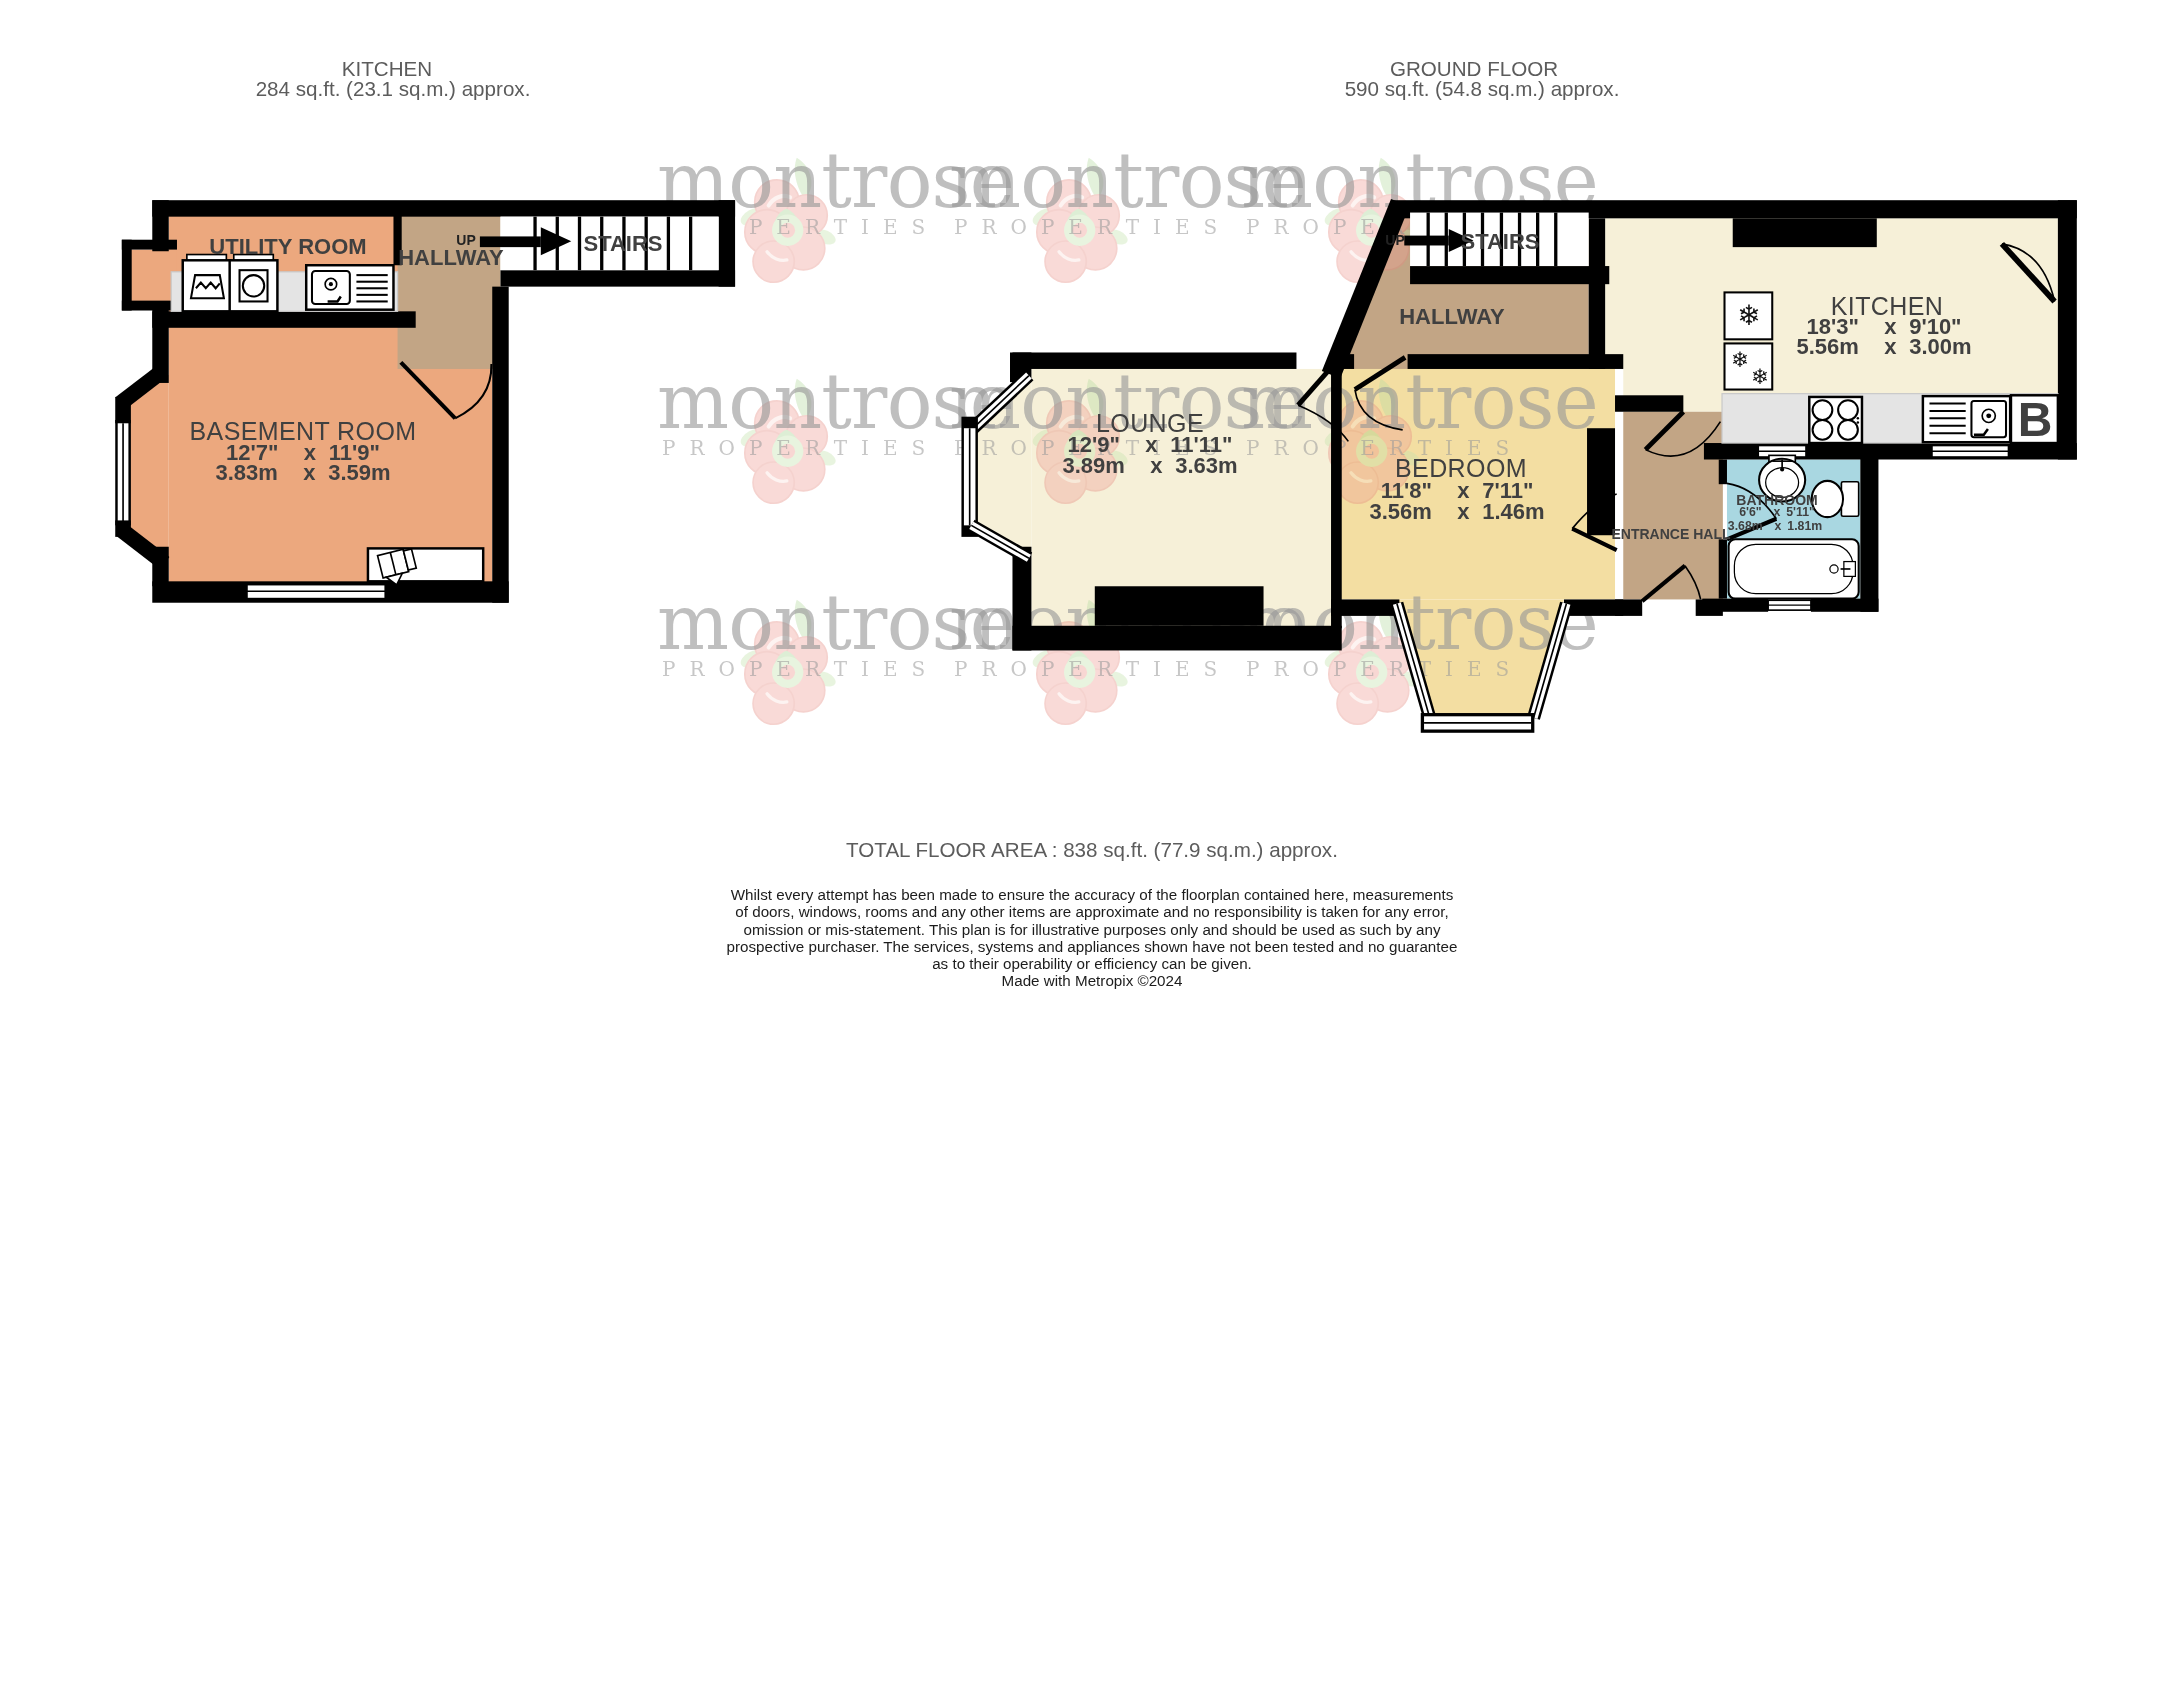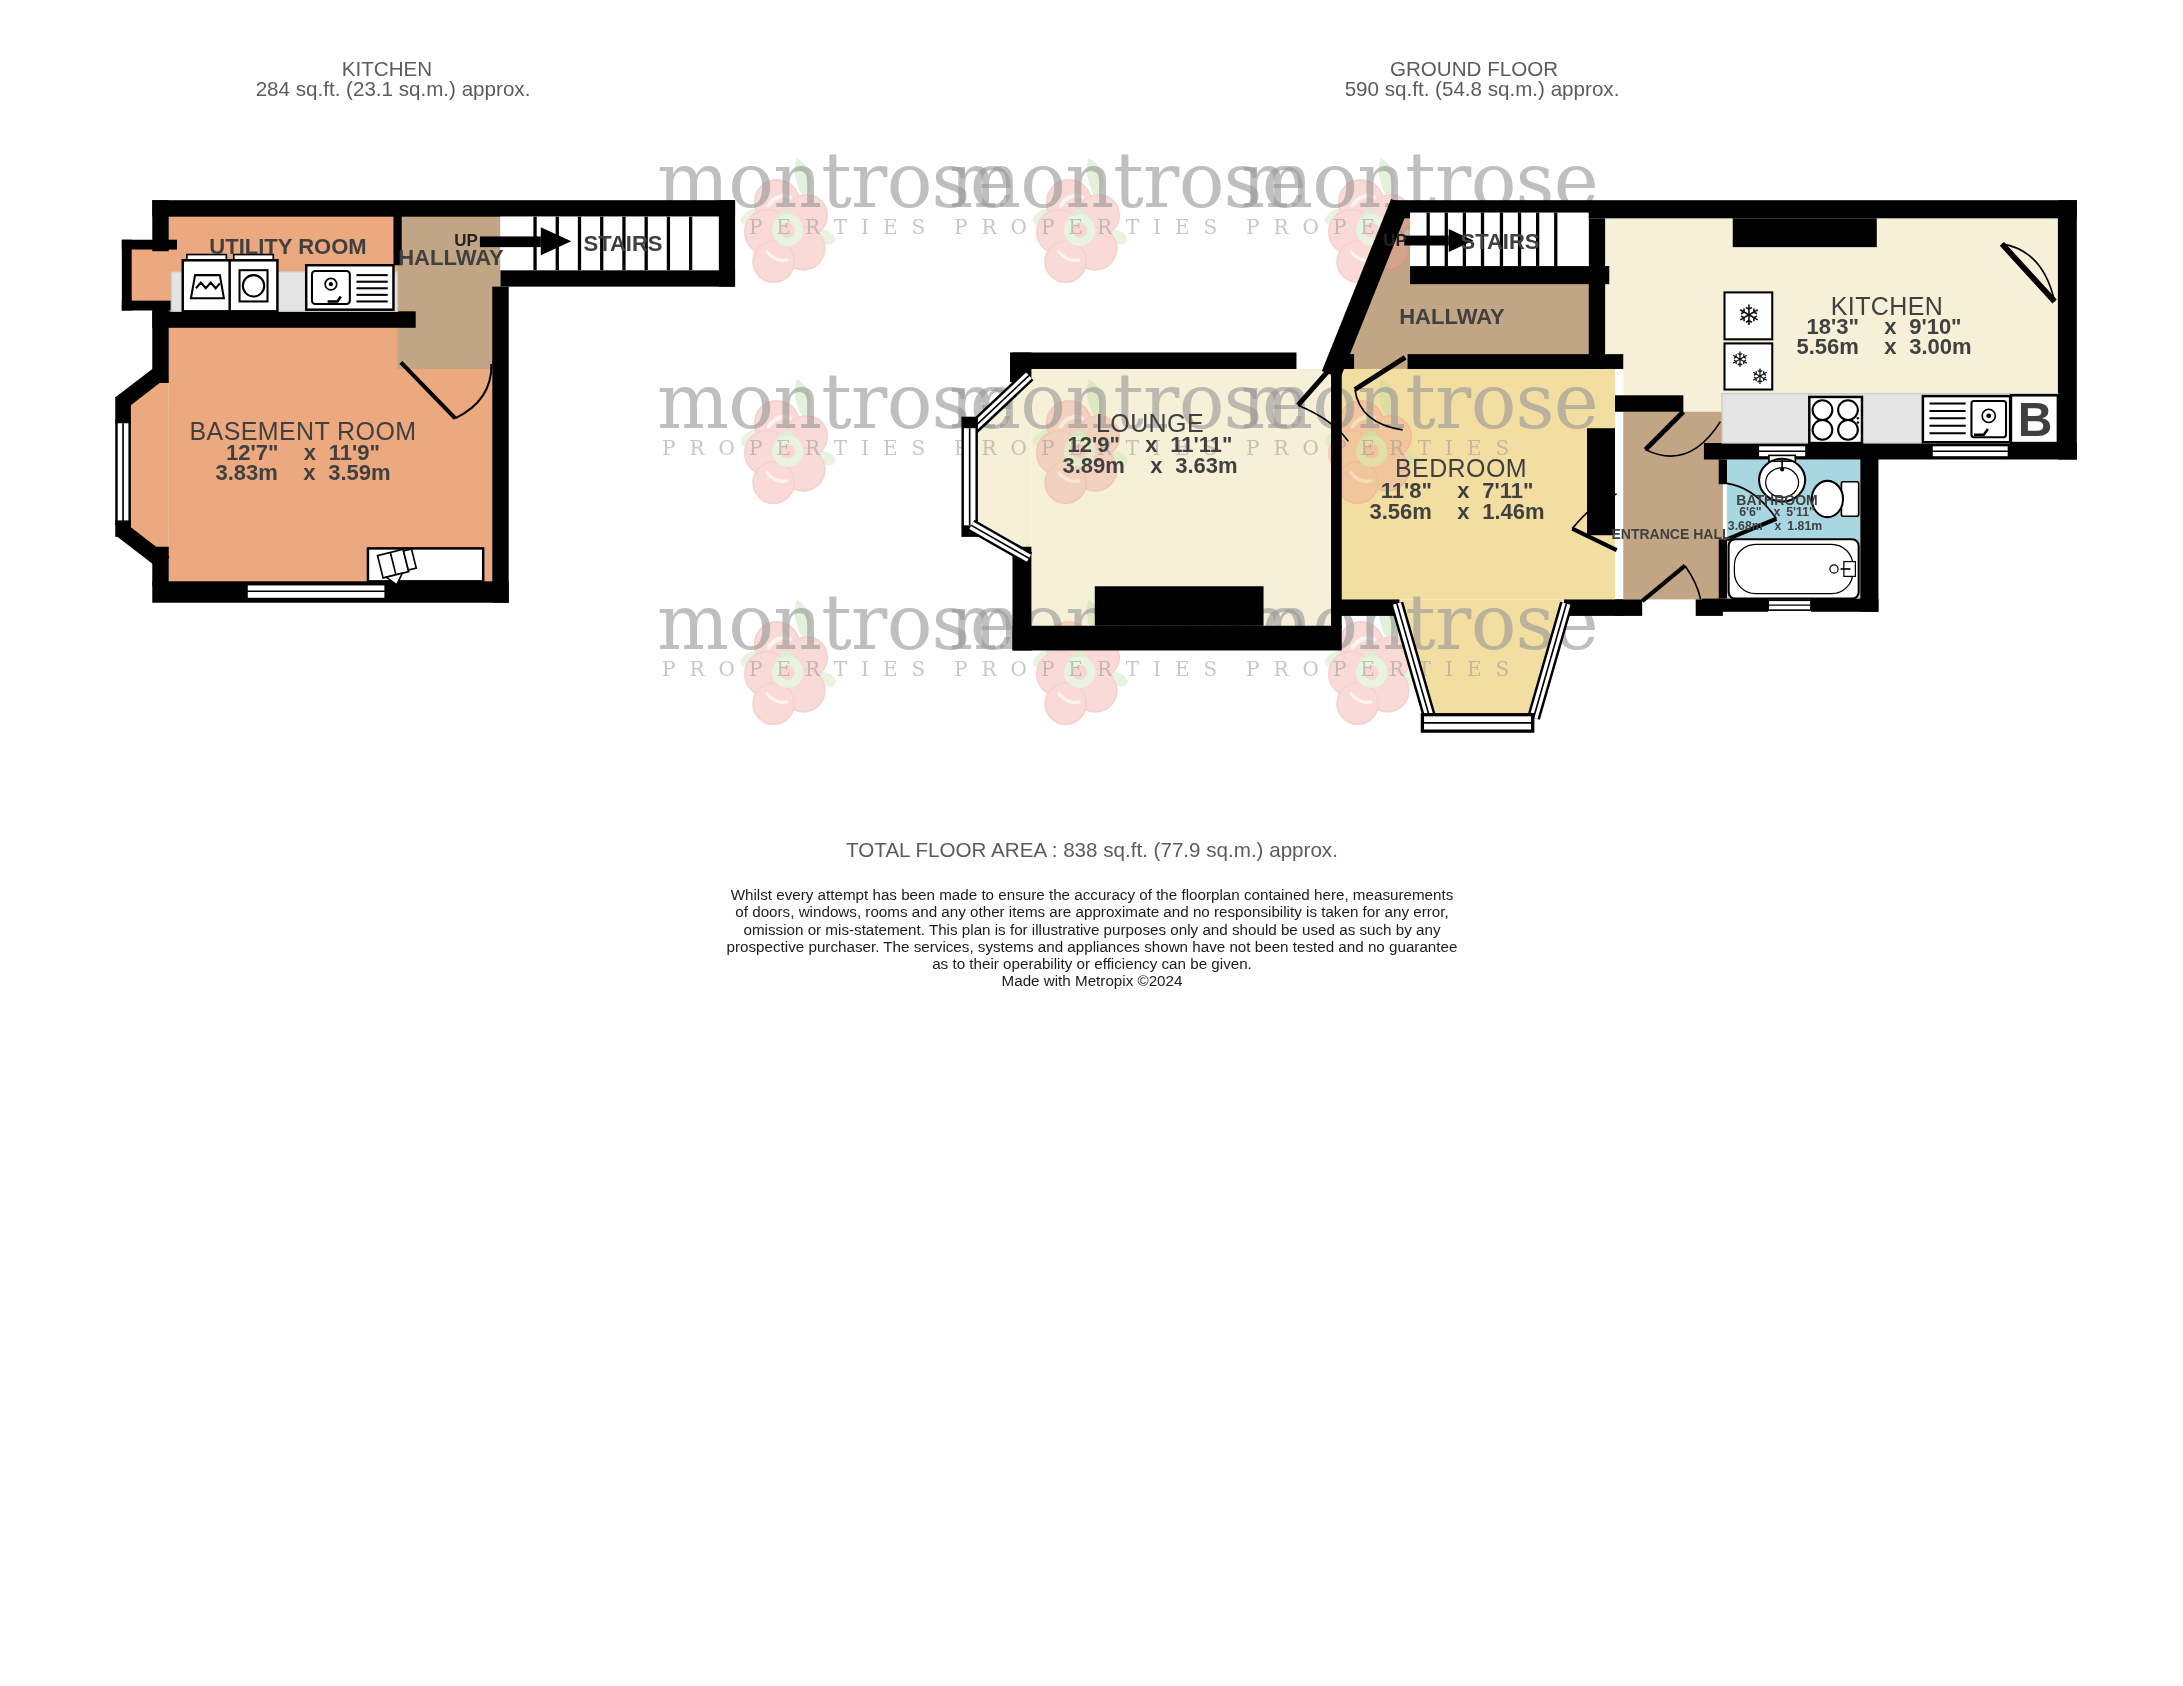--- a/index.html
+++ b/index.html
@@ -7,21 +7,21 @@
           font-family:"Liberation Sans",sans-serif;}
   svg{position:absolute;left:0;top:0;}
   .layer{position:absolute;left:0;top:0;width:100%;height:100%;}
   
   .lbl{position:absolute;transform:translate(-50%,-50%);white-space:pre;color:#404040;line-height:1;}
   .room-name{font-weight:normal;font-size:25px;letter-spacing:0.4px;}
   .room-name-sm{font-weight:bold;font-size:22px;}
   .dim{font-weight:bold;font-size:22px;word-spacing:6.6px;}
   .dim-sm{font-weight:bold;font-size:12.3px;word-spacing:2.5px;}
   .tiny-name{font-weight:bold;font-size:14px;}
-  .up-lbl{font-size:17px;font-weight:bold;color:#222;}
+  .up-lbl{font-size:14px;font-weight:bold;color:#222;}
   .hdr{font-size:20.6px;color:#5c5c5c;}
   .boiler{font-weight:bold;font-size:48px;}
   .snow{color:#111;}
   
   .wm-cell{position:absolute;width:305px;pointer-events:none;}
   .wm-flower{margin-left:82px;opacity:.38;}
   .wm-name{font-family:"DejaVu Serif","Liberation Serif",serif;font-size:76px;color:#989898;
            opacity:.62;line-height:.8;letter-spacing:-0.8px;margin-top:-5px;}
   .wm-sub{font-family:"DejaVu Serif","Liberation Serif",serif;font-size:20px;color:#9a9a9a;
           opacity:.55;letter-spacing:14px;margin-top:3.3px;margin-left:5px;white-space:nowrap;}

